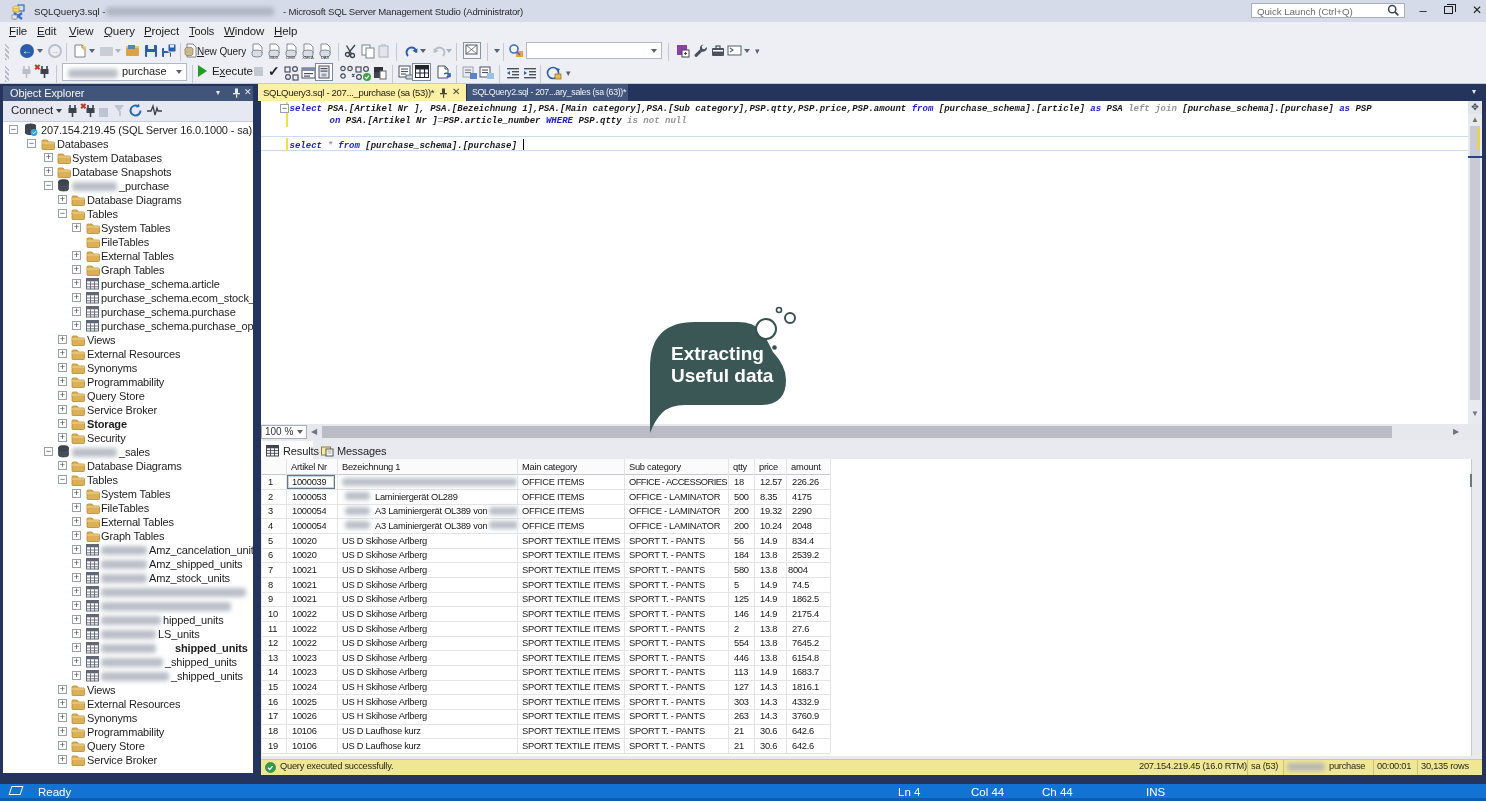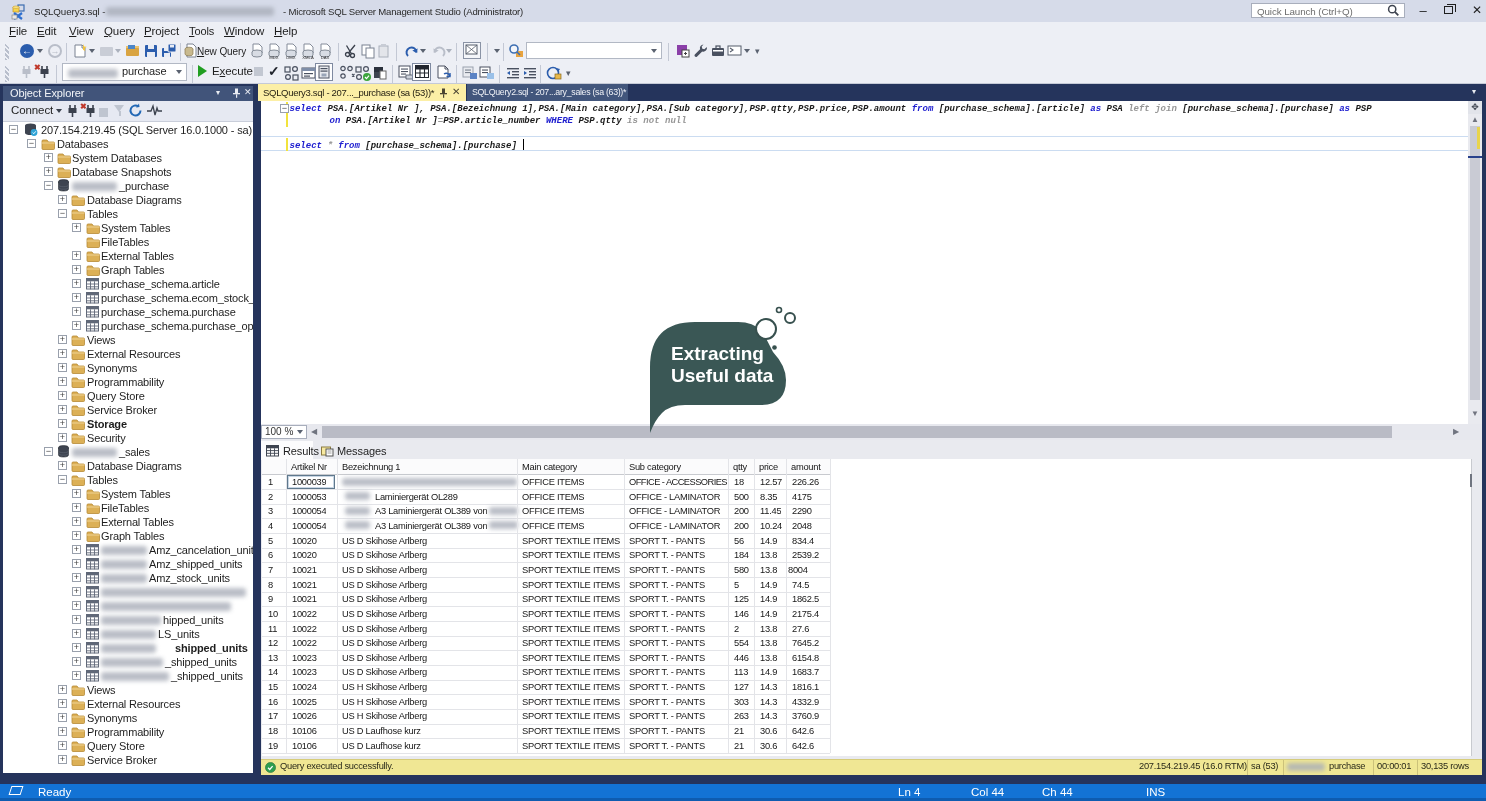--- a/index.html
+++ b/index.html
@@ -706,21 +706,21 @@
 <div class="gridcell" style="left:792px;top:489.65px;">4175</div>
 <div class="abs" style="left:262px;top:518.45px;width:568px;height:1px;background:#E3E4E8;"></div>
 <div class="gridcell" style="left:268px;top:504.30px;">3</div>
 <div class="gridcell" style="left:292px;top:504.30px;">1000054</div>
 <div class="blur" style="left:345px;top:506.80px;width:25px;height:8px;"></div>
 <div class="gridcell" style="left:375px;top:504.30px;">A3 Laminiergerät OL389 von</div>
 <div class="blur" style="left:489px;top:506.80px;width:29px;height:8px;"></div>
 <div class="gridcell" style="left:522px;top:504.30px;width:101px;">OFFICE ITEMS</div>
 <div class="gridcell" style="left:629px;top:504.30px;width:102px;">OFFICE - LAMINATOR</div>
 <div class="gridcell" style="left:734px;top:504.30px;">200</div>
-<div class="gridcell" style="left:760px;top:504.30px;">11.45</div>
+<div class="gridcell" style="left:760px;top:504.30px;">19.32</div>
 <div class="gridcell" style="left:792px;top:504.30px;">2290</div>
 <div class="abs" style="left:262px;top:533.10px;width:568px;height:1px;background:#E3E4E8;"></div>
 <div class="gridcell" style="left:268px;top:518.95px;">4</div>
 <div class="gridcell" style="left:292px;top:518.95px;">1000054</div>
 <div class="blur" style="left:345px;top:521.45px;width:25px;height:8px;"></div>
 <div class="gridcell" style="left:375px;top:518.95px;">A3 Laminiergerät OL389 von</div>
 <div class="blur" style="left:489px;top:521.45px;width:29px;height:8px;"></div>
 <div class="gridcell" style="left:522px;top:518.95px;width:101px;">OFFICE ITEMS</div>
 <div class="gridcell" style="left:629px;top:518.95px;width:102px;">OFFICE - LAMINATOR</div>
 <div class="gridcell" style="left:734px;top:518.95px;">200</div>

